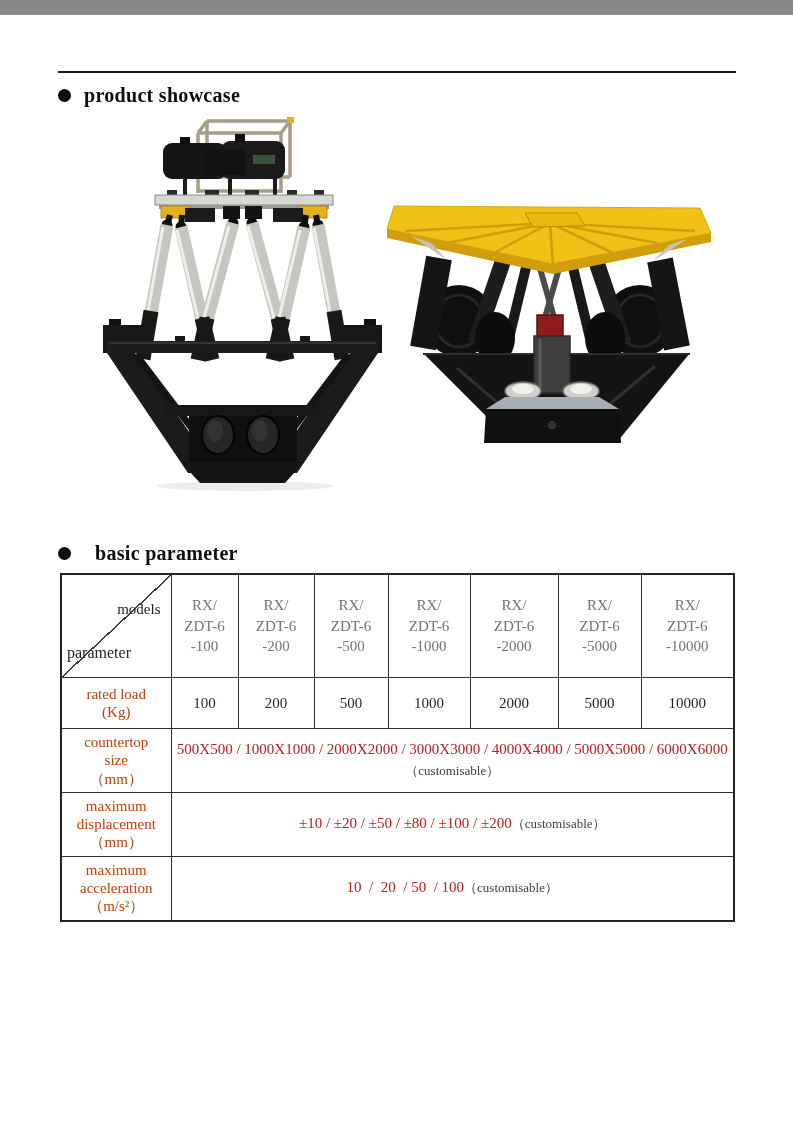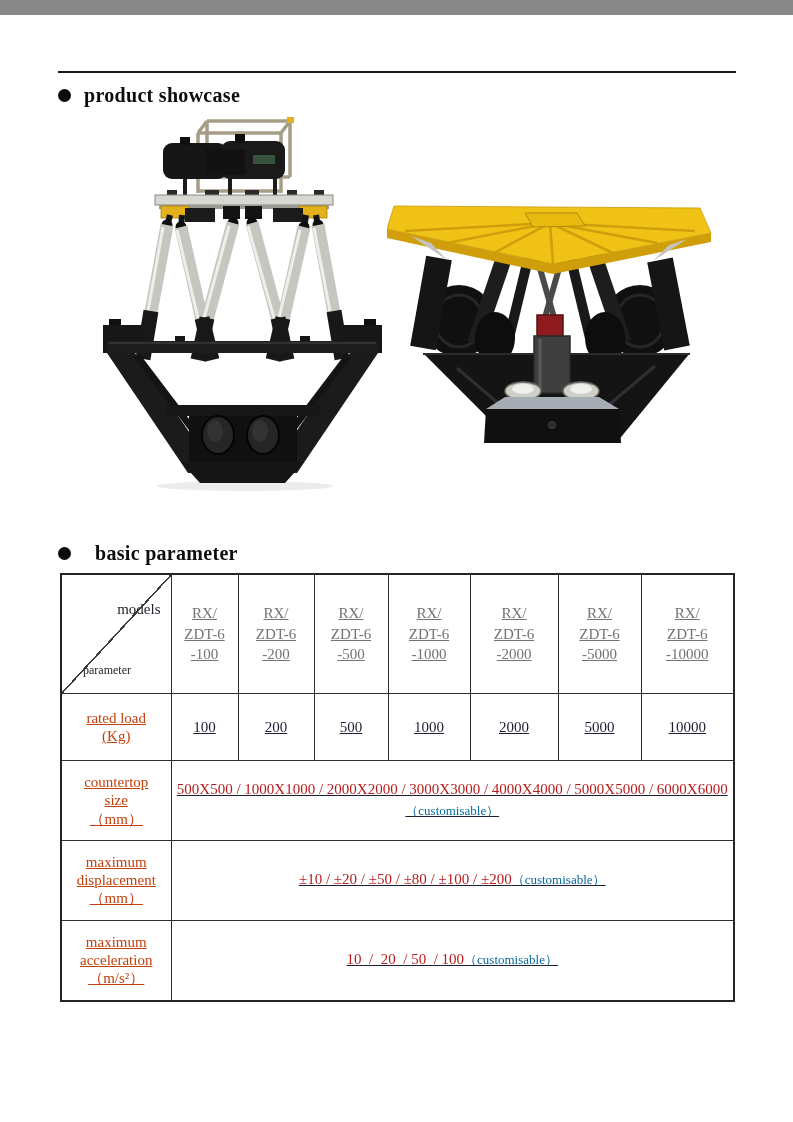--- a/index.html
+++ b/index.html
@@ -12,32 +12,32 @@
   #heading-showcase{top:69px;}
   #heading-parameter{top:527px;gap:24px;}
   .figure{position:absolute;}
   #figure-left{left:85px;top:98px;width:315px;height:387px;}
   #figure-right{left:387px;top:188px;width:325px;height:245px;}
 
   
   .ptable{position:absolute;left:60px;top:558px;border-collapse:collapse;table-layout:fixed;
           font-size:15px;color:#1e1e33;}
   .ptable td,.ptable th{border:1px solid #2d2d2d;text-align:center;vertical-align:middle;
-          padding:12px 2px;font-weight:normal;text-decoration:underline;}
+          padding:4px 2px;font-weight:normal;}
   .ptable{border:2px solid #242424;}
   .model-cell{white-space:pre-line;line-height:1.38;color:#737373;}
   .row-label{white-space:pre-line;line-height:1.22;color:#c2410c;}
   .value-cell{color:#1e1e36;}
   .merged{line-height:1.45;}
   .merged .mv{white-space:pre-wrap;color:#b91c1c;}
-  .merged .mnote{font-size:13px;color:#0369a1;}
+  .merged .mnote{font-size:13px;color:#404040;}
   .corner-cell{position:relative;padding:0;
      background:linear-gradient(to bottom right,#ffffff 49.5%,#3a3a3a 49.5%,#3a3a3a 50.5%,#ffffff 50.5%);}
   .corner-models{position:absolute;top:26px;right:10px;font-size:15px;color:#23232b;}
-  .corner-parameter{position:absolute;bottom:15px;left:21px;font-size:12px;color:#23232b;}
+  .corner-parameter{position:absolute;bottom:15px;left:5px;font-size:16px;color:#23232b;}
   tr.r-head td, tr.r-head th{height:94px;}
   tr.r-load td{height:42px;}
   tr.r-size td{height:48px;}
   tr.r-freq td{height:58px;}
   tr.r-disp td{height:52px;}
   tr.r-accel td{height:54px;}
 </style>
 </head>
 <body>
 

